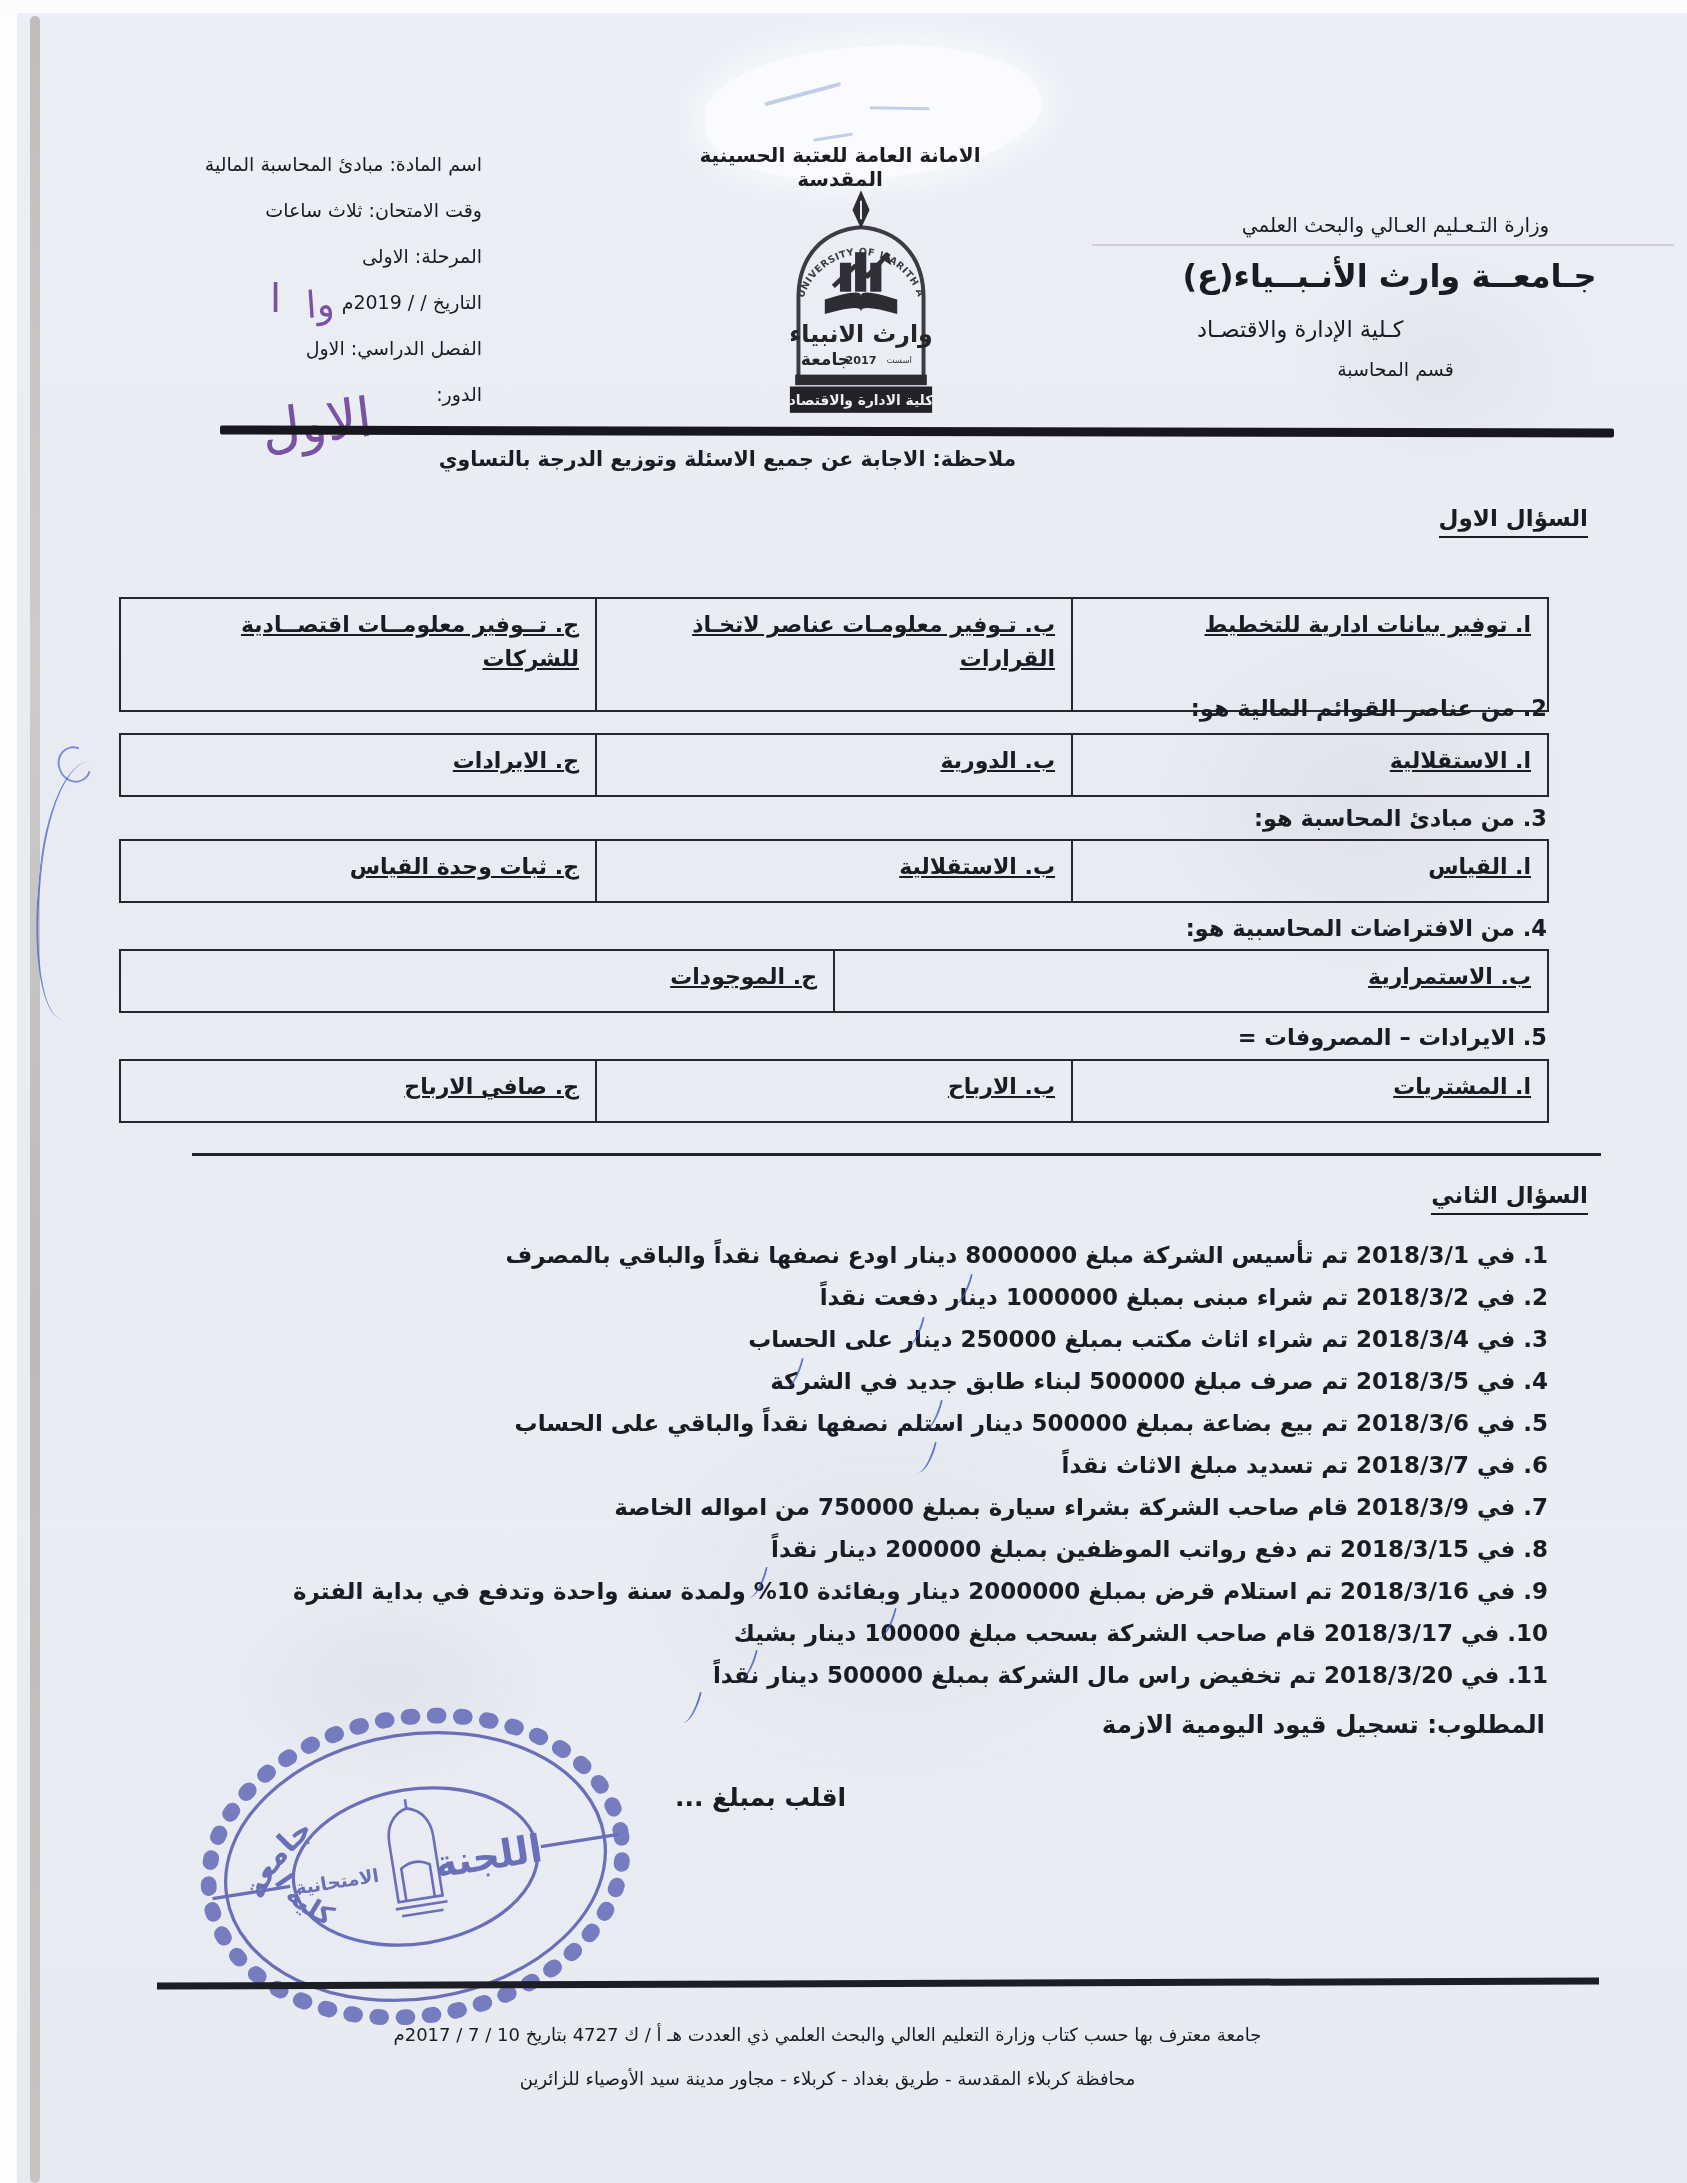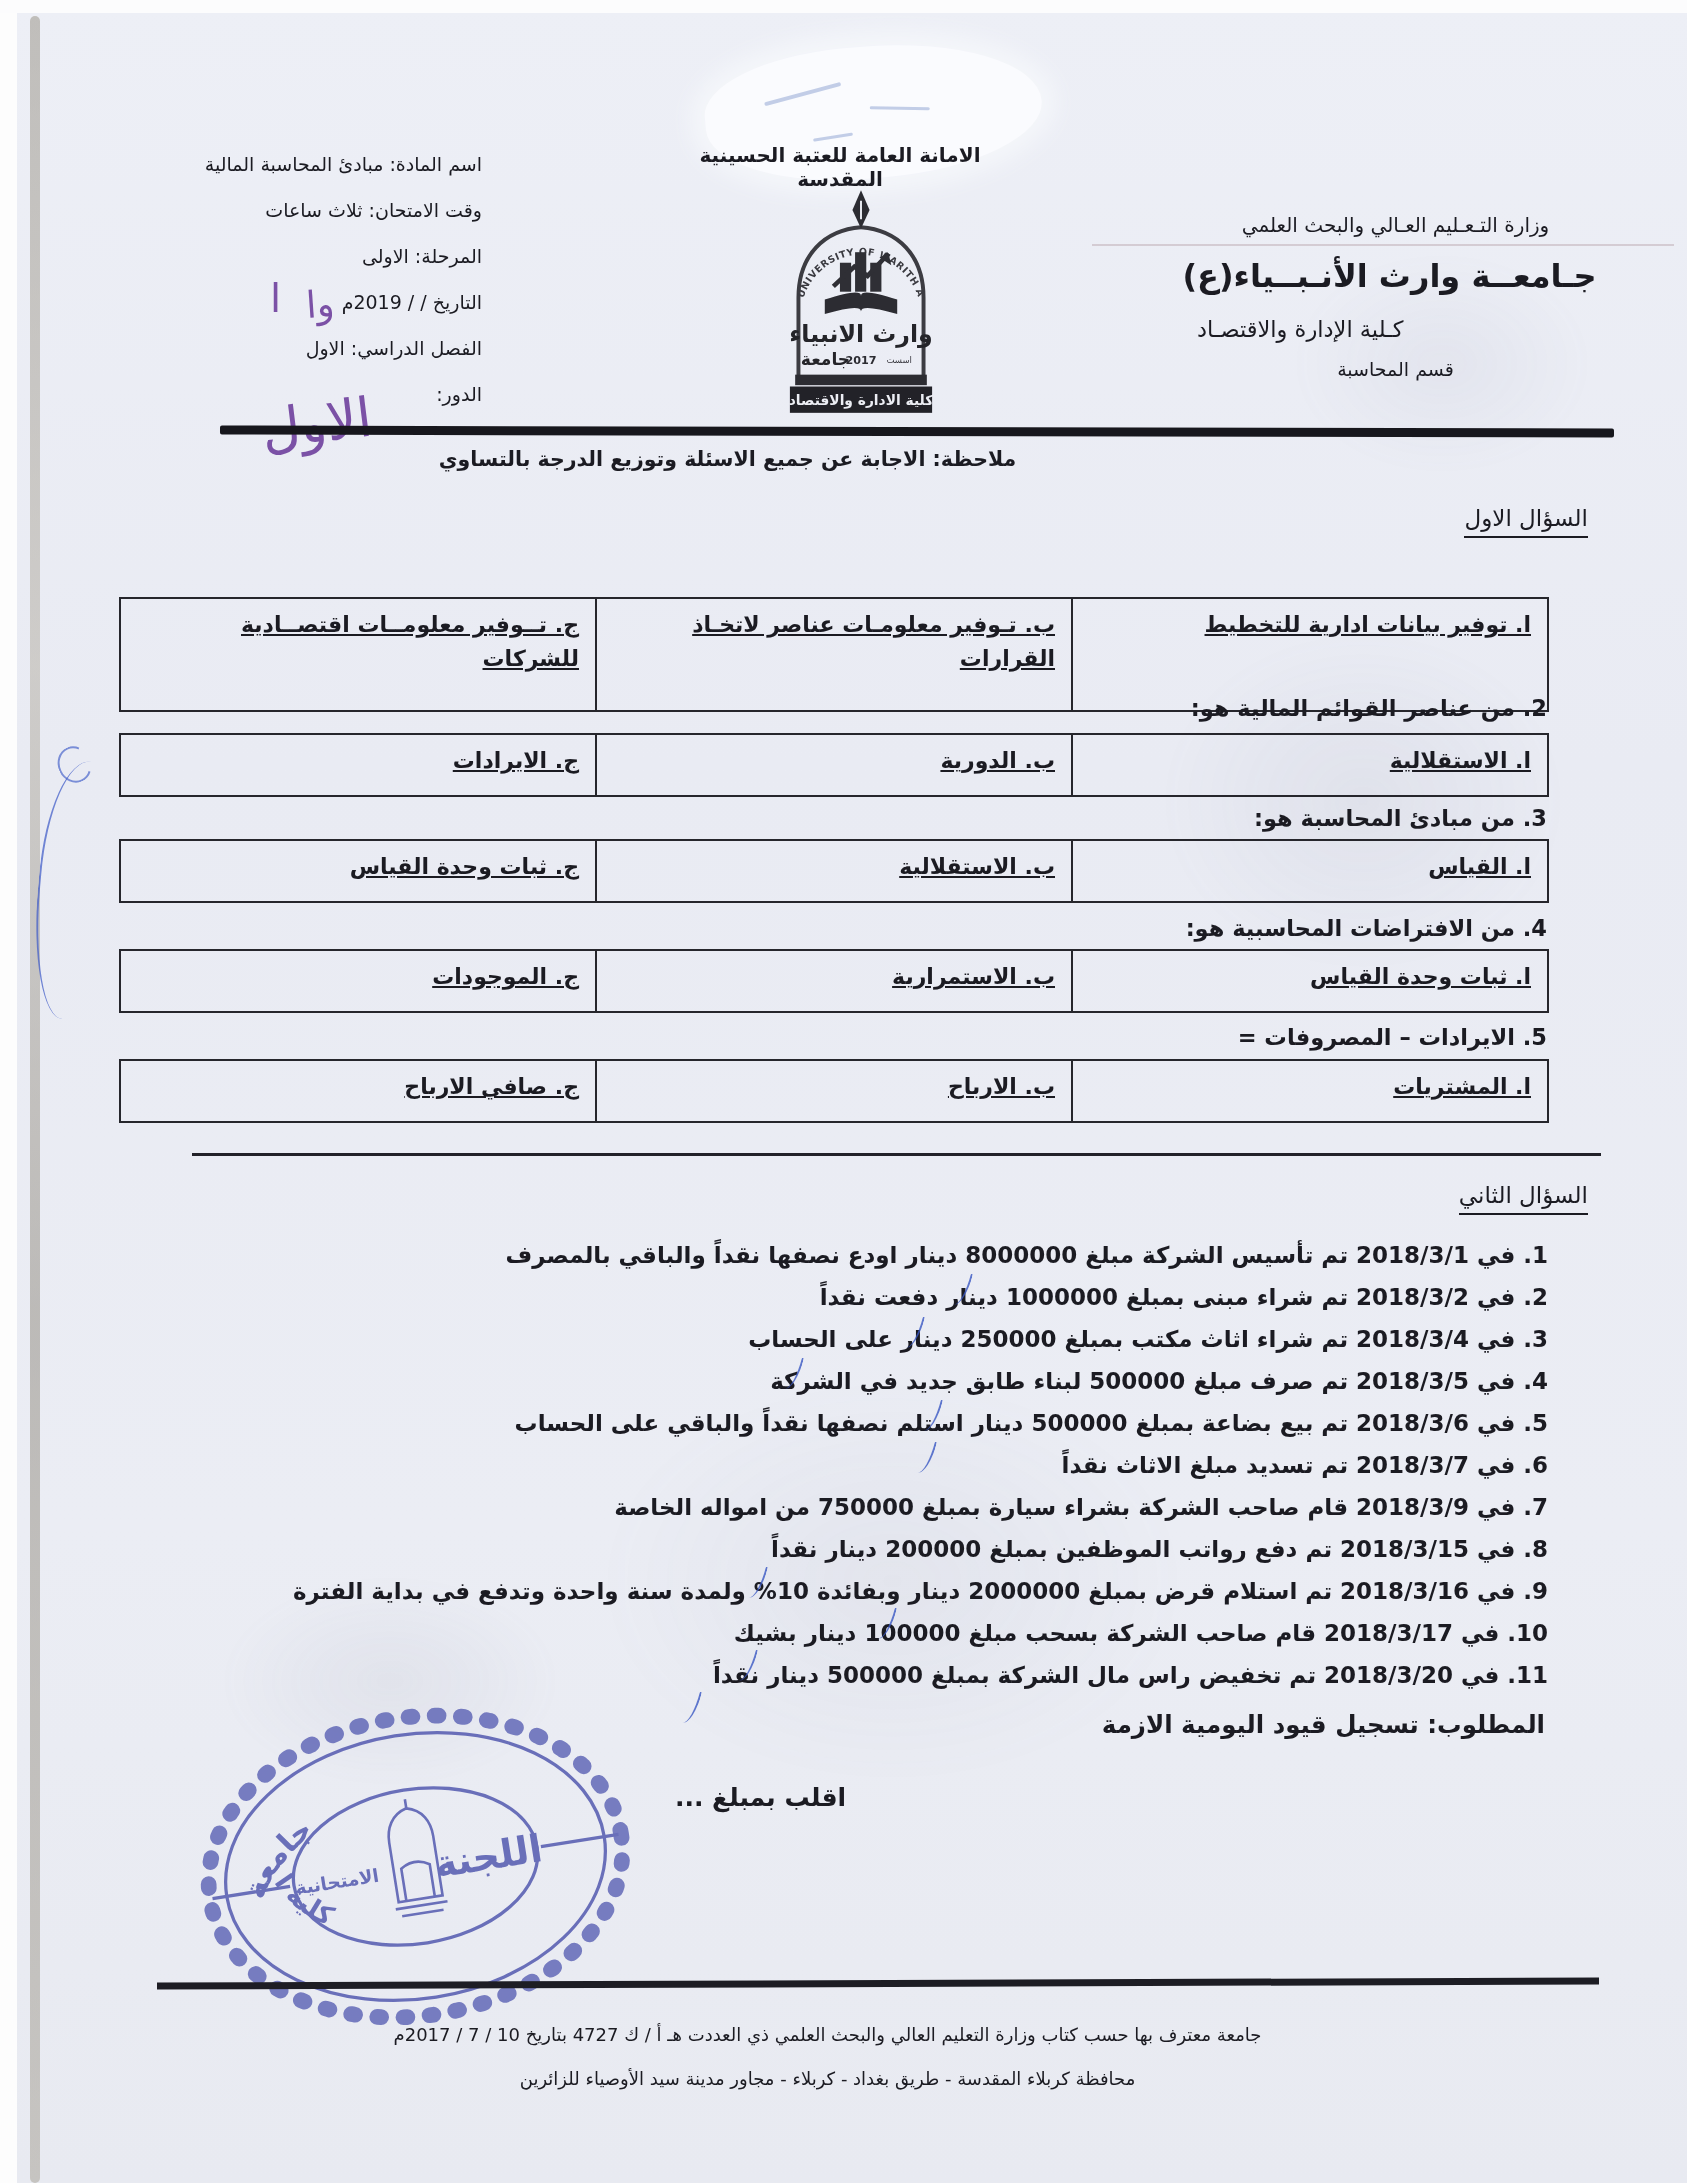--- a/index.html
+++ b/index.html
@@ -29,21 +29,21 @@
   .r-dept{left:1197px;top:358px;width:397px;text-align:center;font-size:19px;}
   .hdr-left{left:155px;top:147px;width:327px;text-align:right;font-size:19px;}
   .hdr-left .line{height:46px;line-height:34px;}
   .hw{color:#7b51a6;font-weight:normal;}
   .hw-day{left:306px;top:283px;font-size:37px;transform:rotate(-4deg);}
   .hw-month{left:270px;top:275px;font-size:40px;}
   .hw-round{left:261px;top:392px;font-size:54px;transform:rotate(-7deg);letter-spacing:1.3px;}
   .rule-heavy{left:220px;top:427px;width:1394px;height:9.3px;background:#17171d;border-radius:2px;transform:rotate(.12deg);}
   .notice{left:304px;top:447px;width:847px;text-align:center;font-weight:bold;font-size:20.5px;}
   
-  .sec-title{font-size:23px;font-weight:normal;border-bottom:2.6px solid #1b1b22;padding-bottom:5.3px;}
+  .sec-title{font-size:23px;font-weight:bold;border-bottom:2.6px solid #1b1b22;padding-bottom:5.3px;}
   .s1-title{right:99px;top:505px;}
   .s2-title{right:99px;top:1182px;}
   .q-line{right:140px;width:1125px;text-align:right;font-size:22.5px;font-weight:600;}
   .opt-table{left:119px;width:1426px;direction:rtl;display:flex;border:2px solid #26262c;}
   .opt-cell{flex:1;border-left:2px solid #26262c;padding:9.3px 16px 0;font-weight:bold;font-size:22px;text-align:right;direction:rtl;line-height:1.55;text-decoration:underline;}
   .opt-cell:last-child{border-left:none;}
   .separator{left:192px;top:1153px;width:1409px;height:2.6px;background:#222229;}
   .txns{right:139px;top:1239px;width:1416px;text-align:right;}
   .txn{height:42px;line-height:33px;font-size:23px;font-weight:600;white-space:nowrap;}
   .requirement{right:142px;top:1710px;width:1059px;text-align:right;font-size:24.5px;font-weight:bold;}
@@ -155,21 +155,20 @@
 
   <div class="abs q-line rtl" style="top:805px;">3. من مبادئ المحاسبة هو:</div>
   <div class="abs opt-table" style="top:839px;height:60px;">
     <div class="opt-cell">ا. القياس</div>
     <div class="opt-cell">ب. الاستقلالية</div>
     <div class="opt-cell">ج. ثبات وحدة القياس</div>
   </div>
 
   <div class="abs q-line rtl" style="top:915px;">4. من الافتراضات المحاسبية هو:</div>
   <div class="abs opt-table" style="top:949px;height:60px;">
-    <div class="opt-cell">ا. ثبات وحدة القياس</div>
     <div class="opt-cell">ب. الاستمرارية</div>
     <div class="opt-cell">ج. الموجودات</div>
   </div>
 
   <div class="abs q-line rtl" style="top:1024px;">5. الايرادات – المصروفات =</div>
   <div class="abs opt-table" style="top:1059px;height:60px;">
     <div class="opt-cell">ا. المشتريات</div>
     <div class="opt-cell">ب. الارباح</div>
     <div class="opt-cell">ج. صافي الارباح</div>
   </div>

